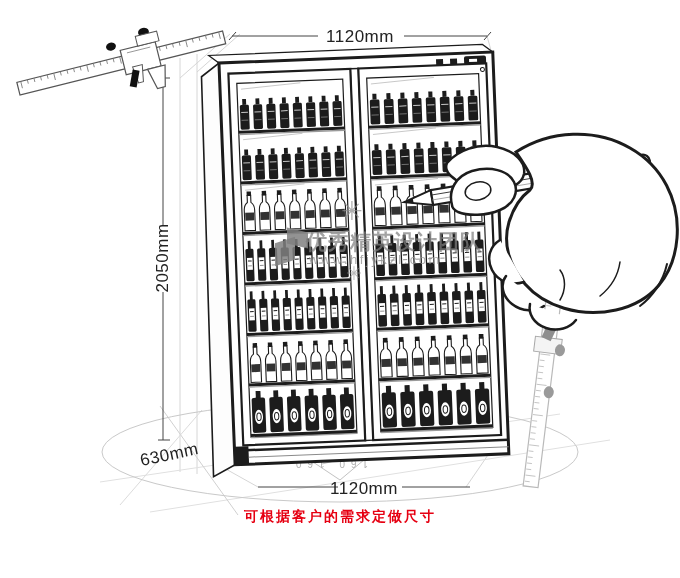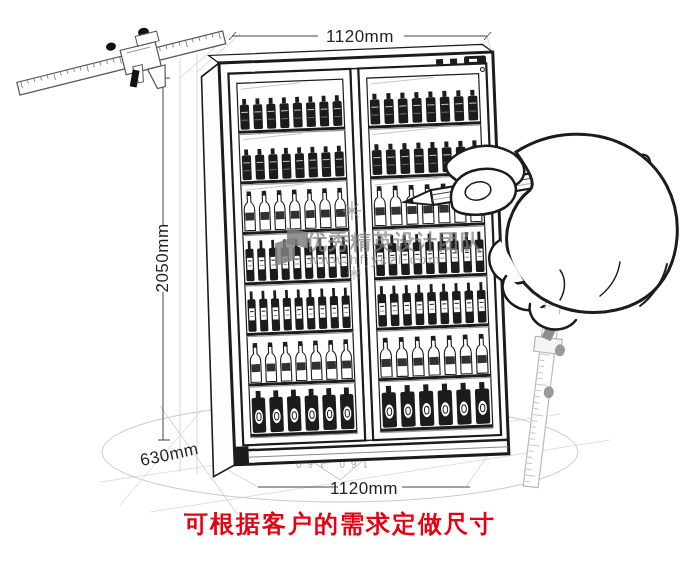--- a/index.html
+++ b/index.html
@@ -1,21 +1,21 @@
 <!DOCTYPE html>
 <html><head>
 <meta charset="utf-8">
 <style>
   html,body{margin:0;padding:0;background:#fff;}
   .stage{position:relative;width:680px;height:578px;background:#ffffff;overflow:hidden;
          font-family:"Liberation Sans",sans-serif;}
   svg text{font-family:"Liberation Sans",sans-serif;}
   .dim-label{font-size:17px;fill:#222;letter-spacing:.5px;}
   .note{position:absolute;top:508px;left:0;width:100%;text-align:center;
-        color:#e60012;font-size:24px;font-weight:bold;letter-spacing:2px;}
+        color:#e60012;font-size:14px;font-weight:bold;letter-spacing:2px;}
   .wm{position:absolute;color:rgba(135,135,135,.78);}
   .wm-team{left:306px;top:228px;font-size:21px;font-weight:bold;letter-spacing:1px;
            color:rgba(128,128,128,.72);white-space:nowrap;}
   .wm-url{left:309px;top:252px;font-size:13px;letter-spacing:2.5px;
           color:rgba(148,148,148,.8);white-space:nowrap;}
   .wm-flake1{left:341px;top:196px;font-size:26px;color:rgba(140,140,140,.7);}
   .wm-flake2{left:346px;top:262px;font-size:19px;color:rgba(140,140,140,.6);}
   .wm-logo{left:275px;top:230px;width:33px;height:33px;}
   .wm-logo span{position:absolute;background:rgba(128,128,128,.85);}
   .wm-logo .lg1{left:0;top:10px;width:20px;height:23px;transform:skewY(-18deg);}

